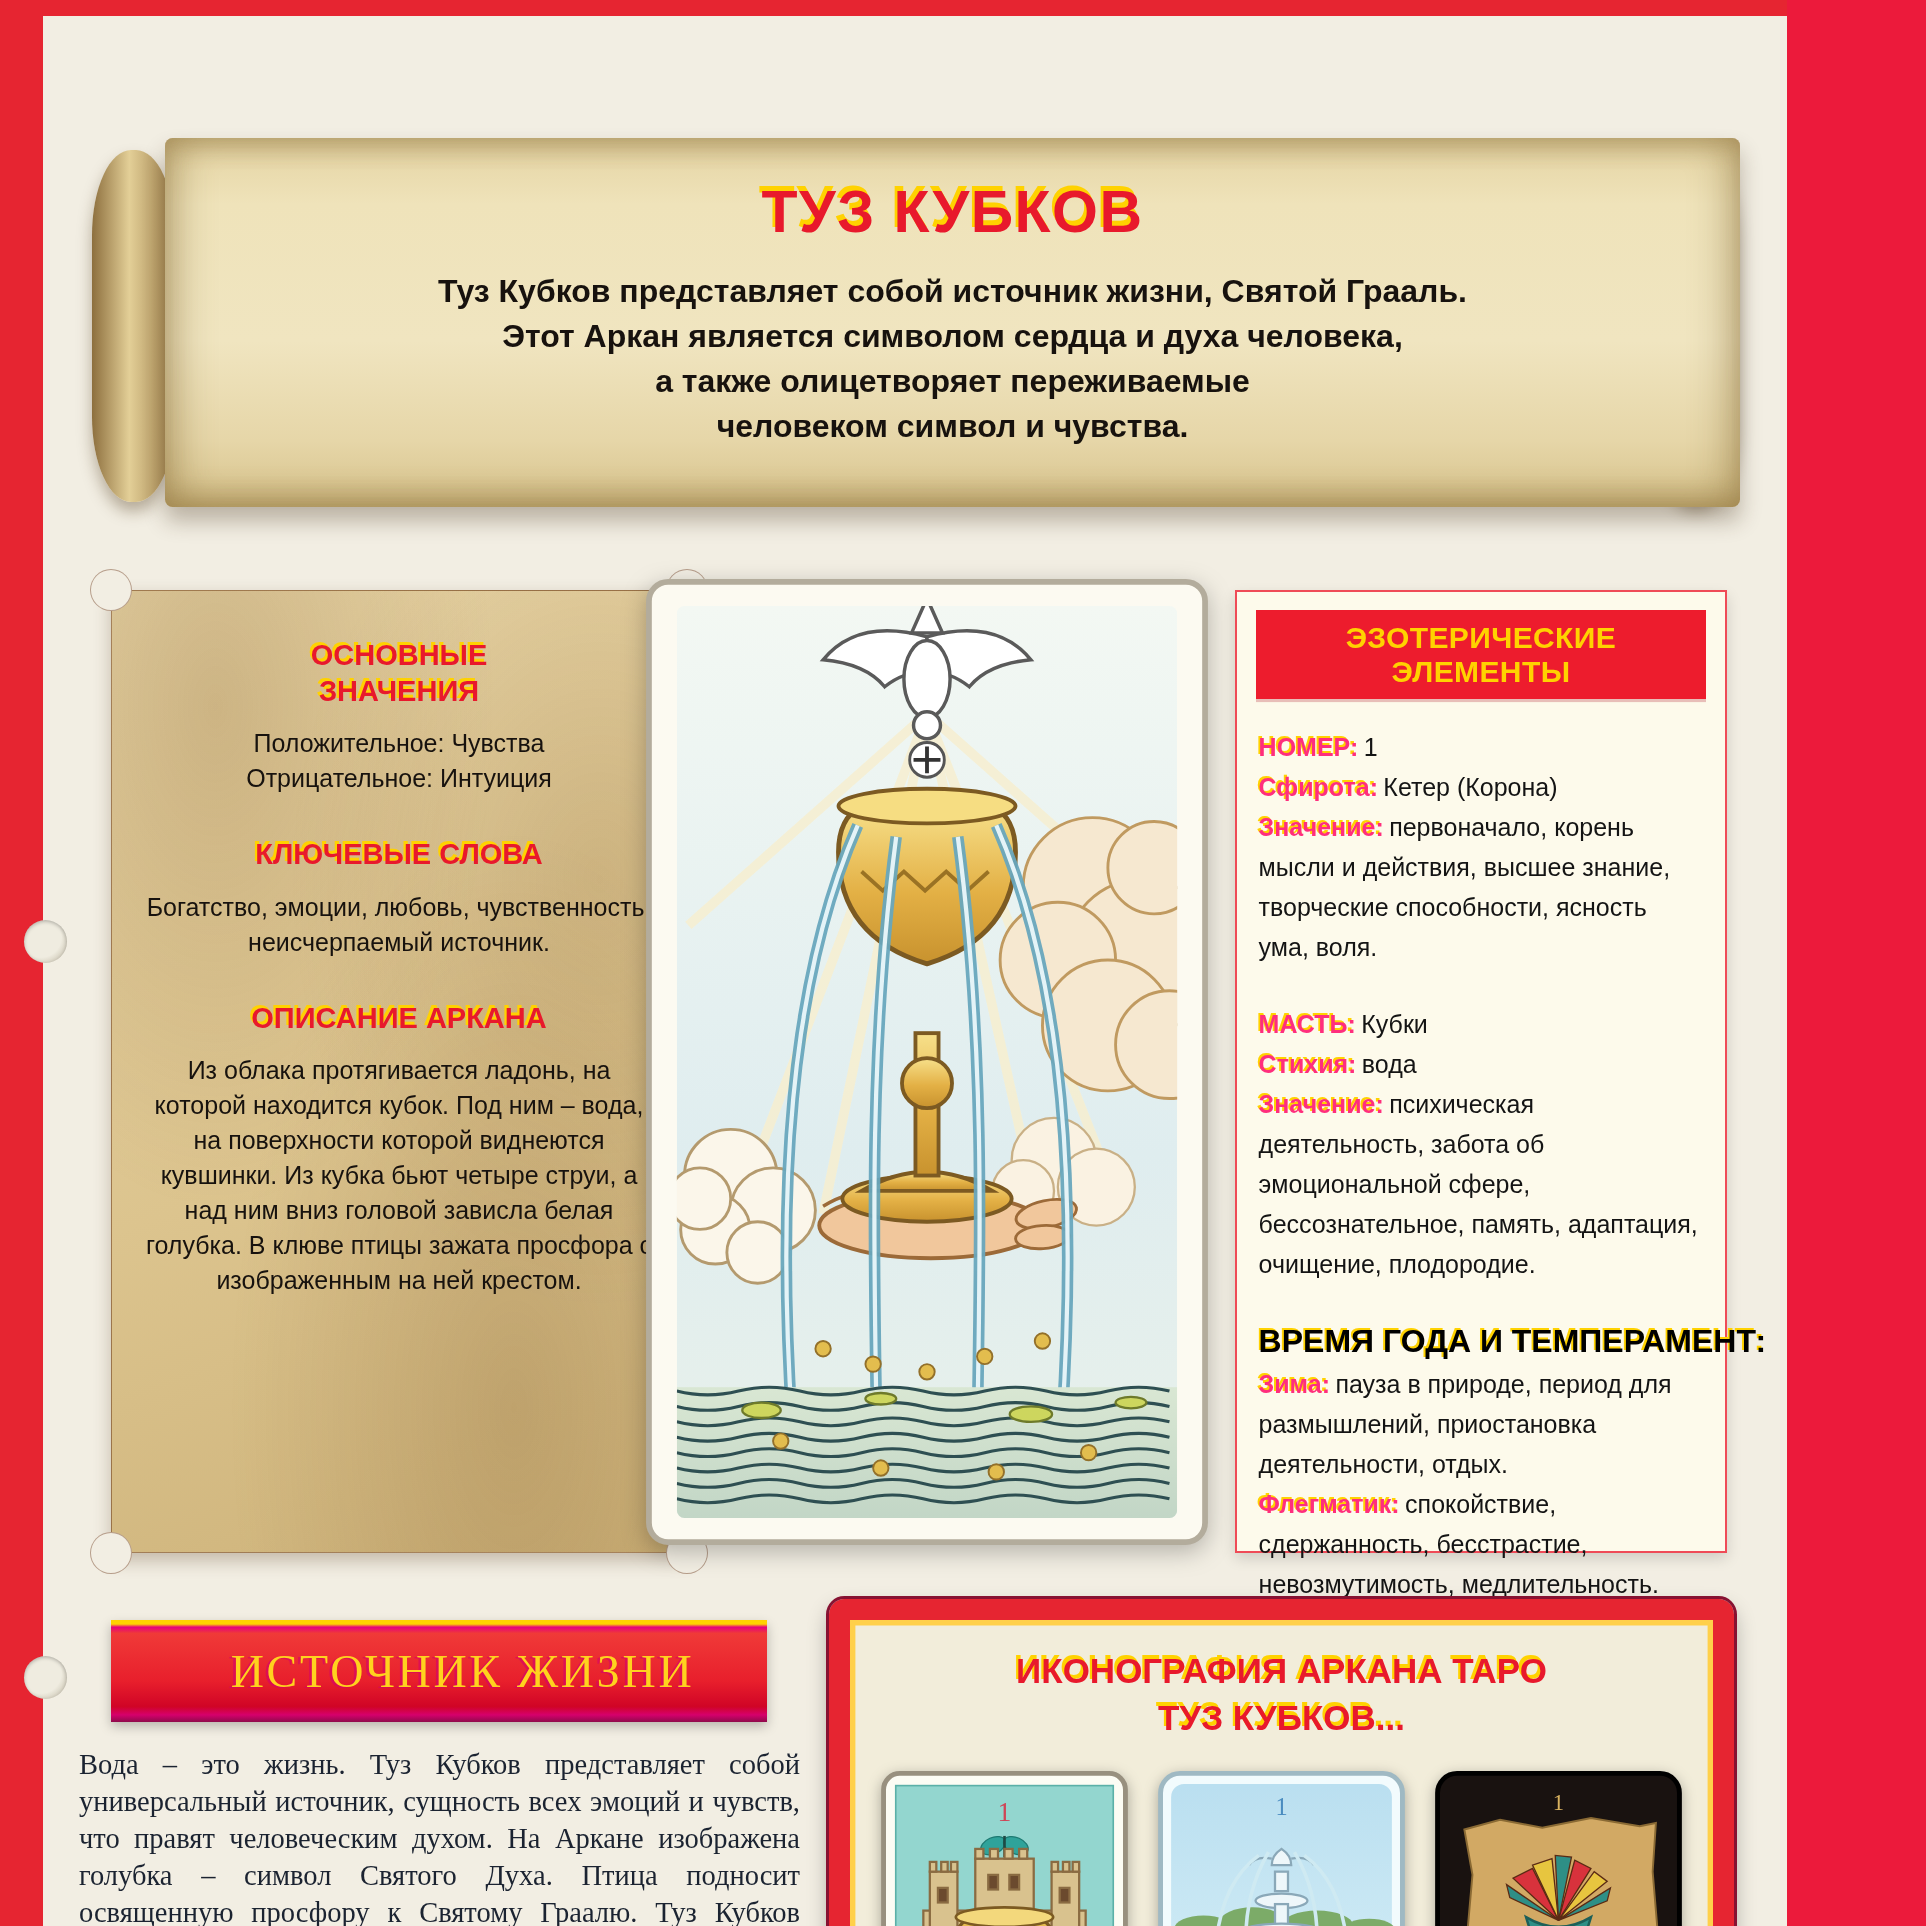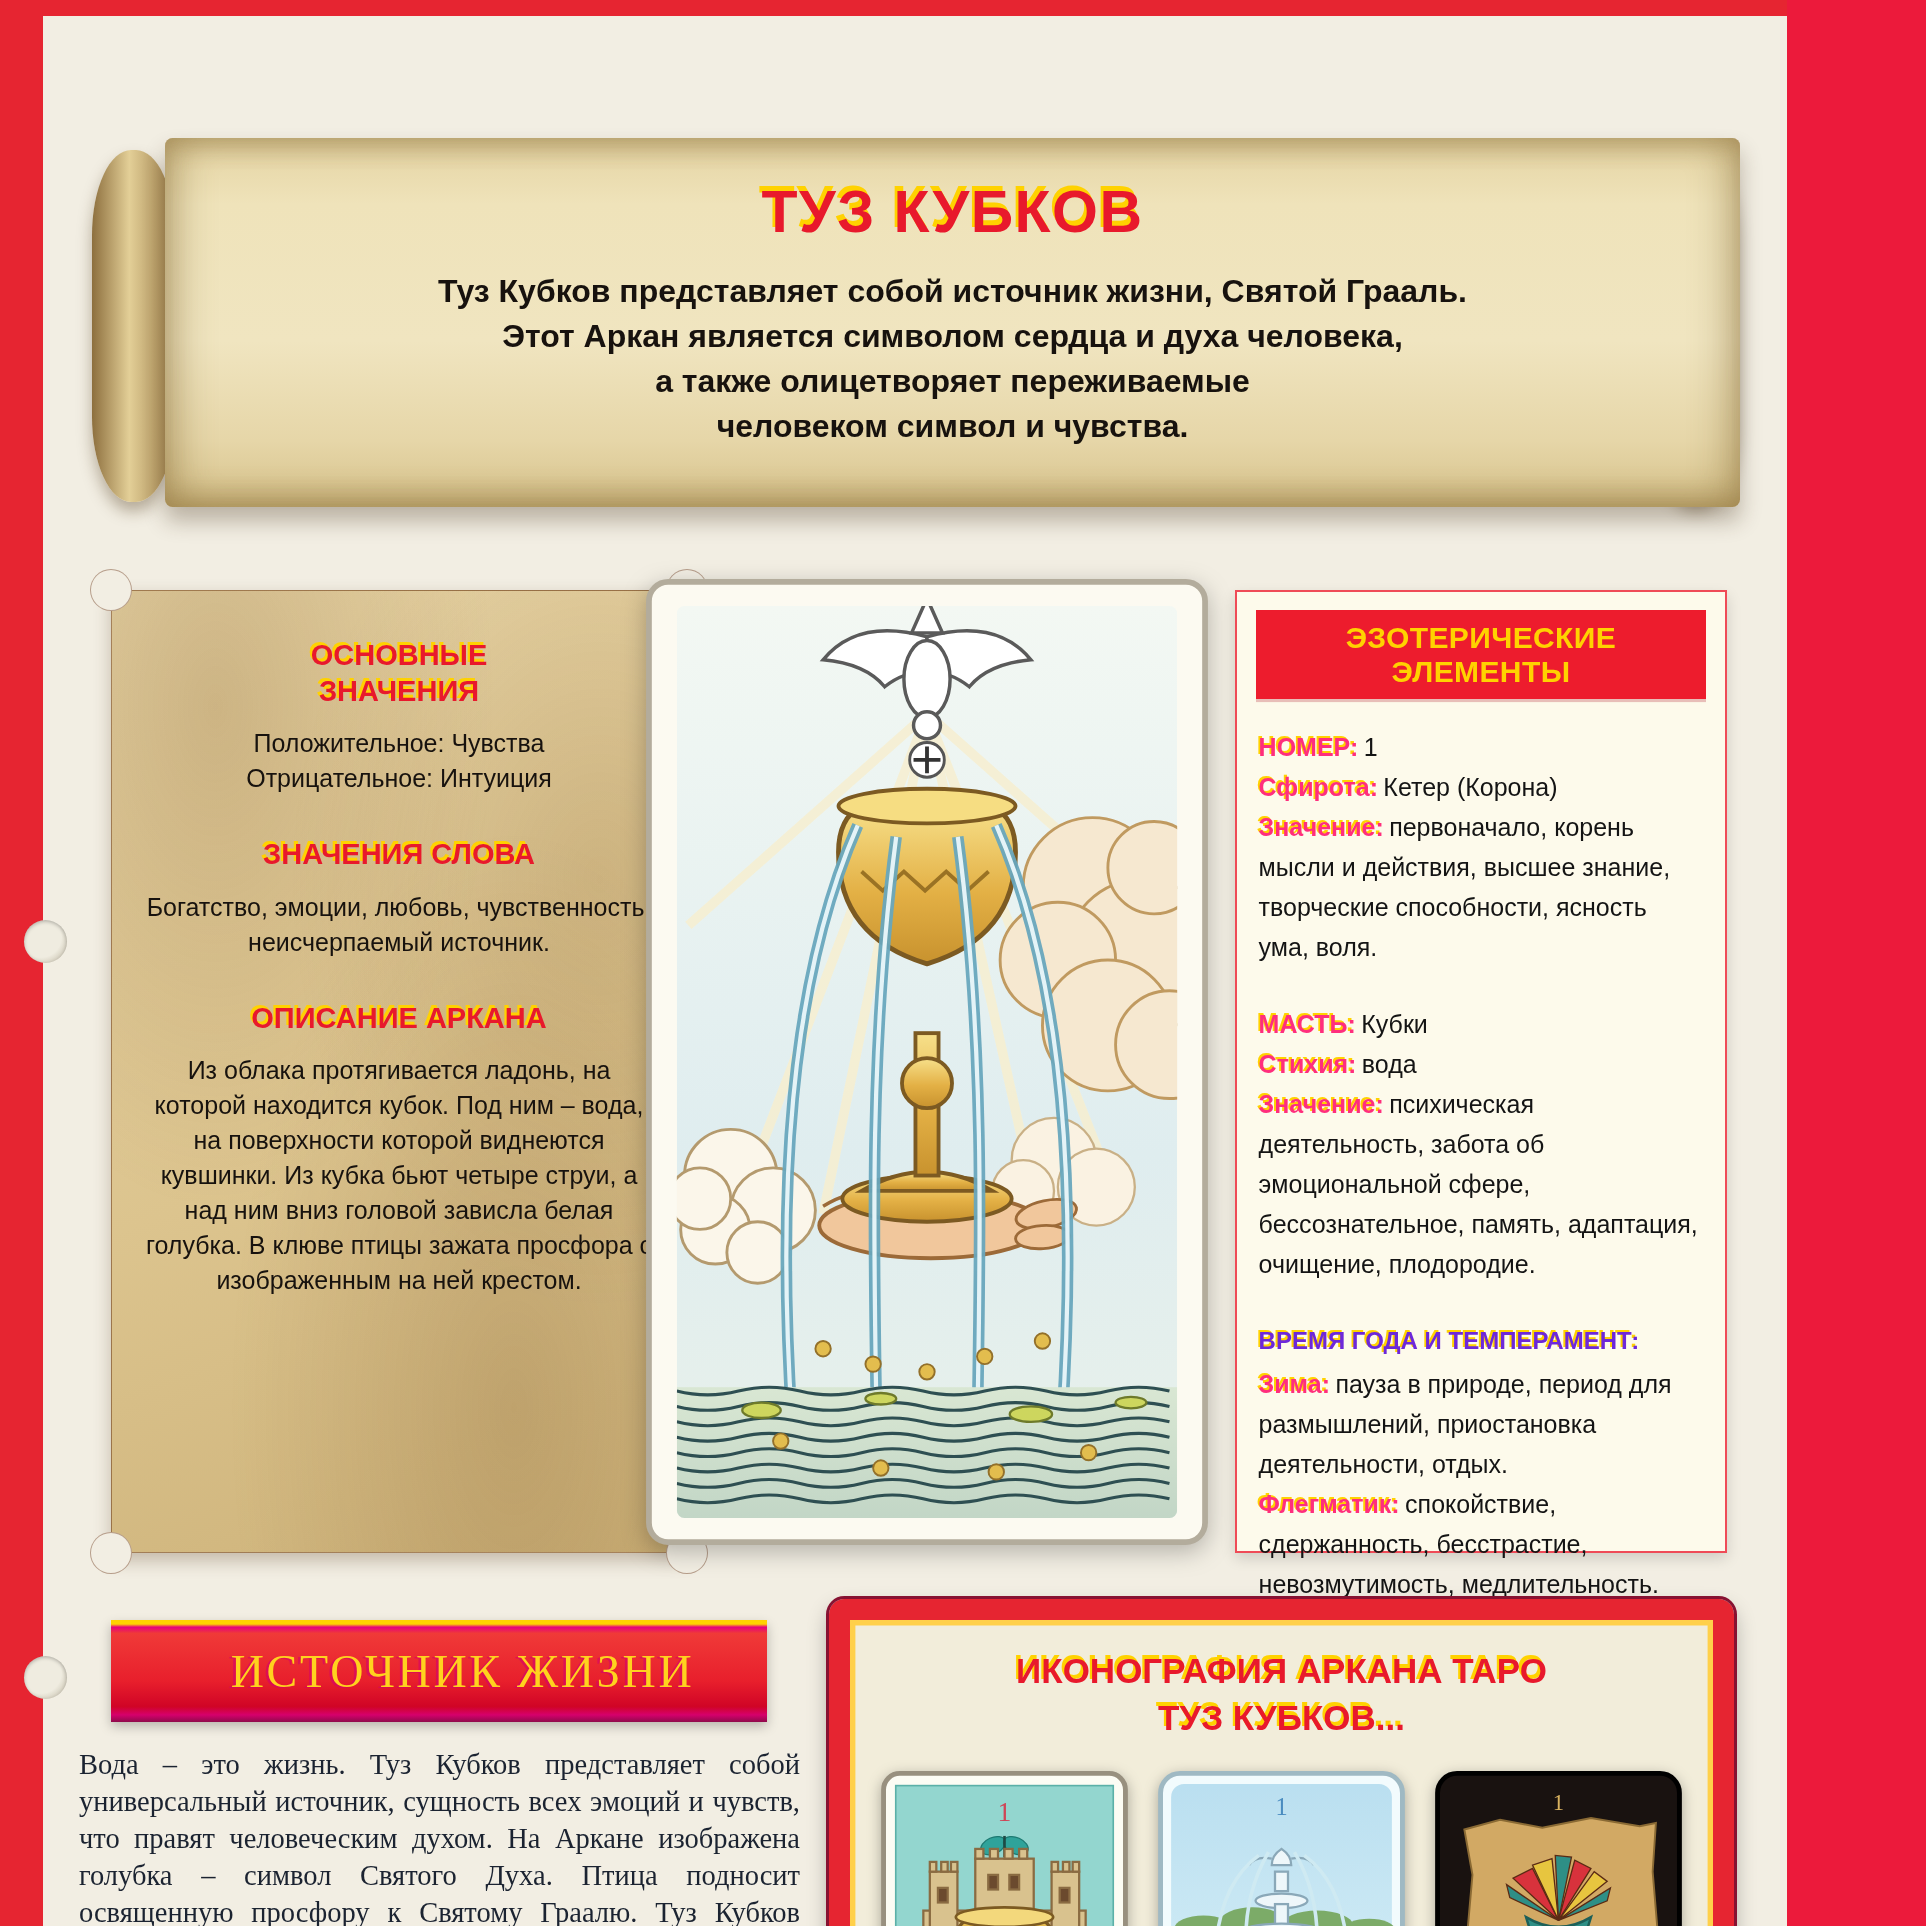--- a/index.html
+++ b/index.html
@@ -63,21 +63,21 @@
   
   .eso { position:absolute; left:1235px; top:590px; width:492px; height:963px;
          background:#fdfaeb; border:2.7px solid #ef4b57; box-shadow:0 6.2px 13.5px rgba(0,0,0,.15); }
   .eso-head { margin:17.7px 19px 0; background:#ed1c2d; color:#ffd200; text-align:center;
               font-size:30px; font-weight:700; letter-spacing:0.4px; padding:11.6px 0 10px;
               box-shadow:0 3.1px 0 rgba(170,10,30,.25); }
   .eso-body { padding:28px 21.6px 0; font-size:25px; line-height:40px; color:#141414; text-align:left; }
   .eso-row { margin:0; }
   .lab { color:#ff2e7d; font-weight:700; text-shadow:-1.9px -2.3px 0 #ffd200; padding-right:5.4px; }
   .eso-gap { height:37px; }
-  .eso-sub { font-size:24px; font-weight:700; color:#6d28d9; text-shadow:-1.9px -2.3px 0 #ffd200;
+  .eso-sub { font-size:32px; font-weight:700; color:#000000; text-shadow:-1.9px -2.3px 0 #ffd200;
              margin-bottom:2.3px; white-space:nowrap; }
 
   
   .article-banner { position:absolute; left:111px; top:1620px; width:656px; height:102px;
         background:linear-gradient(180deg,#ffd200 0%, #ffd200 4%, #e6007e 7%, #f03a38 13%,
                    #e81f2c 60%, #d00426 85%, #d6006c 93%, #8f0b4b 100%);
         display:flex; align-items:center; justify-content:center;
         box-shadow:0 5.4px 10.8px rgba(0,0,0,.25);padding-left:47px; }
   .article-banner span { font-family:"Liberation Serif", serif; font-size:46px; letter-spacing:2.7px;
         color:#ffd21e; text-shadow:-2.7px 0.8px 0 rgba(214,0,108,.6); }
@@ -128,21 +128,21 @@
   </header>
 
   <section class="plaque">
     <div class="notch tl"></div>
     <div class="notch tr"></div>
     <div class="notch bl"></div>
     <div class="notch br"></div>
     <h2 class="plaque-h first">ОСНОВНЫЕ ЗНАЧЕНИЯ</h2>
     <p class="plaque-t">Положительное: Чувства</p>
     <p class="plaque-t">Отрицательное: Интуиция</p>
-    <h2 class="plaque-h">ЗНАЧЕНИЯ СЛОВА</h2>
+    <h2 class="plaque-h">КЛЮЧЕВЫЕ СЛОВА</h2>
     <p class="plaque-t">Богатство, эмоции, любовь, чувственность, неисчерпаемый источник.</p>
     <h2 class="plaque-h">ОПИСАНИЕ АРКАНА</h2>
     <p class="plaque-t">Из облака протягивается ладонь, на которой находится кубок. Под ним – вода, на поверхности которой виднеются кувшинки. Из кубка бьют четыре струи, а над ним вниз головой зависла белая голубка. В клюве птицы зажата просфора с изображенным на ней крестом.</p>
   </section>
 
   <figure class="main-card">
     <svg viewBox="0 0 292 502">
       <defs>
         <linearGradient id="skyG" x1="0" y1="0" x2="0" y2="1">
           <stop offset="0" stop-color="#f3f8f3"></stop>

